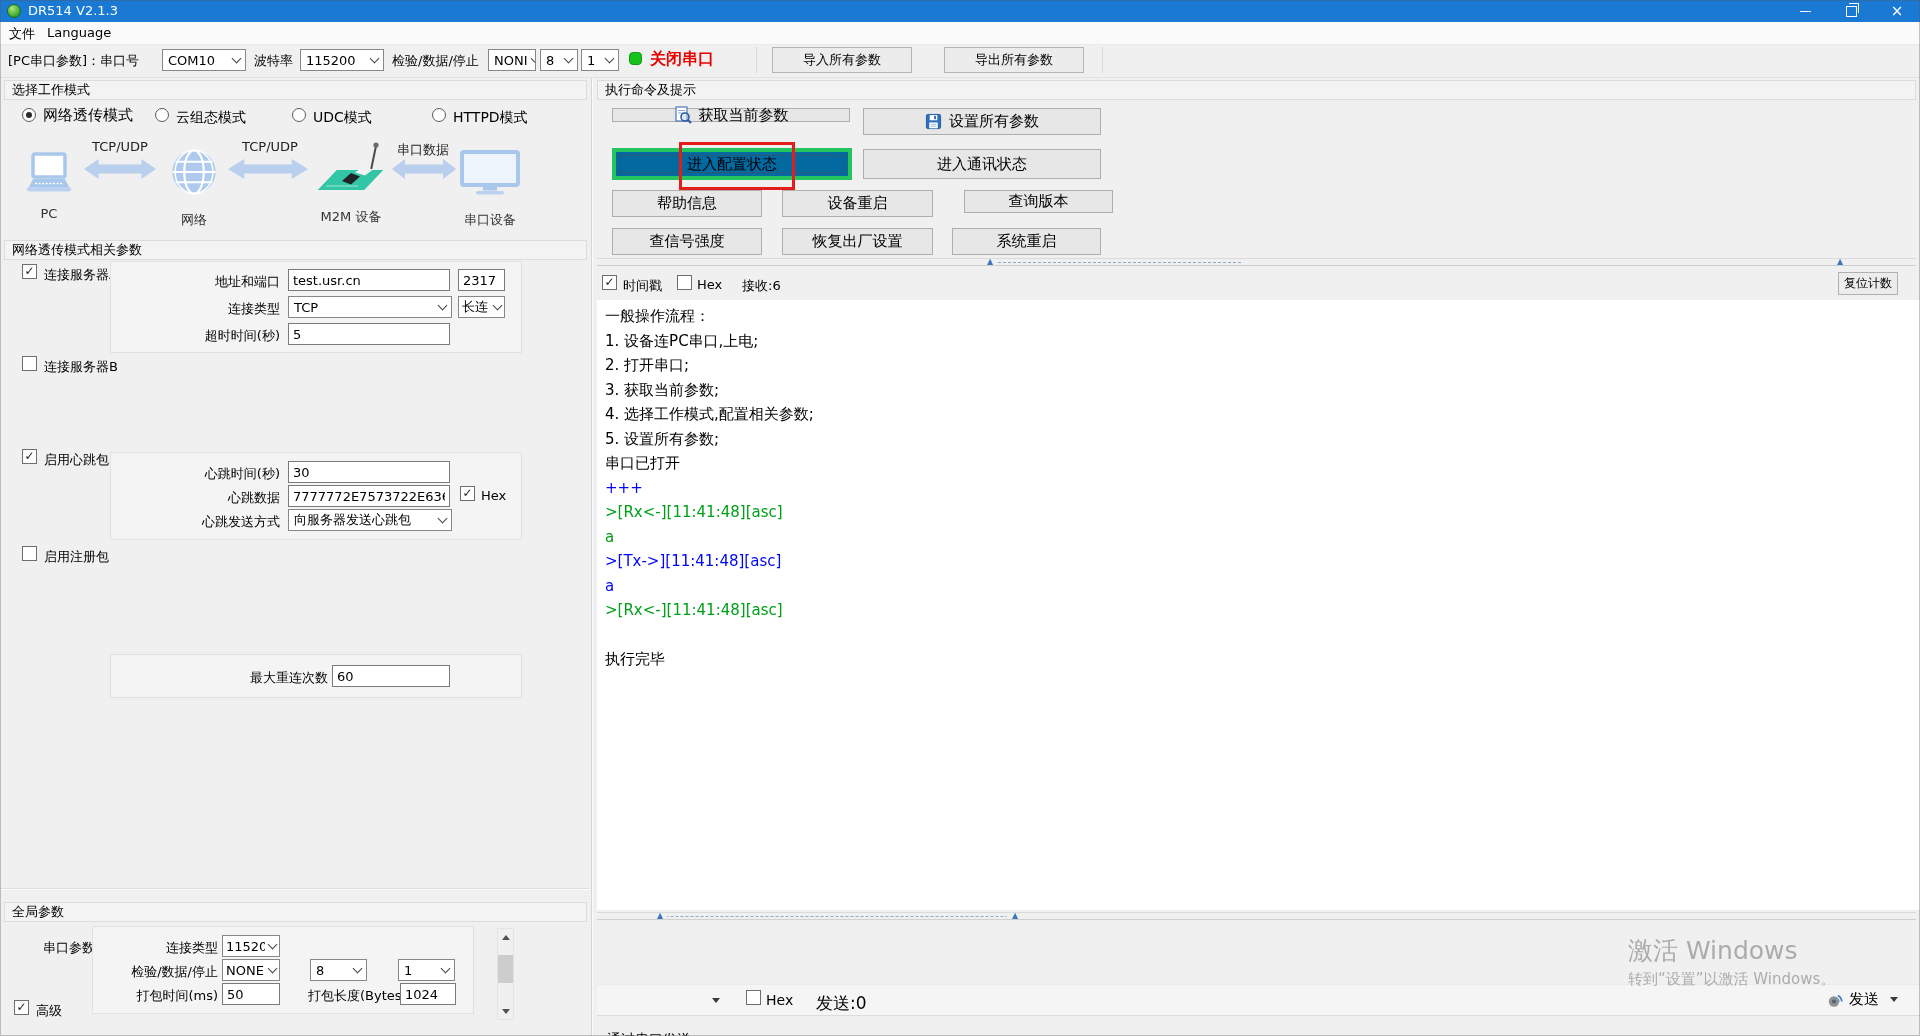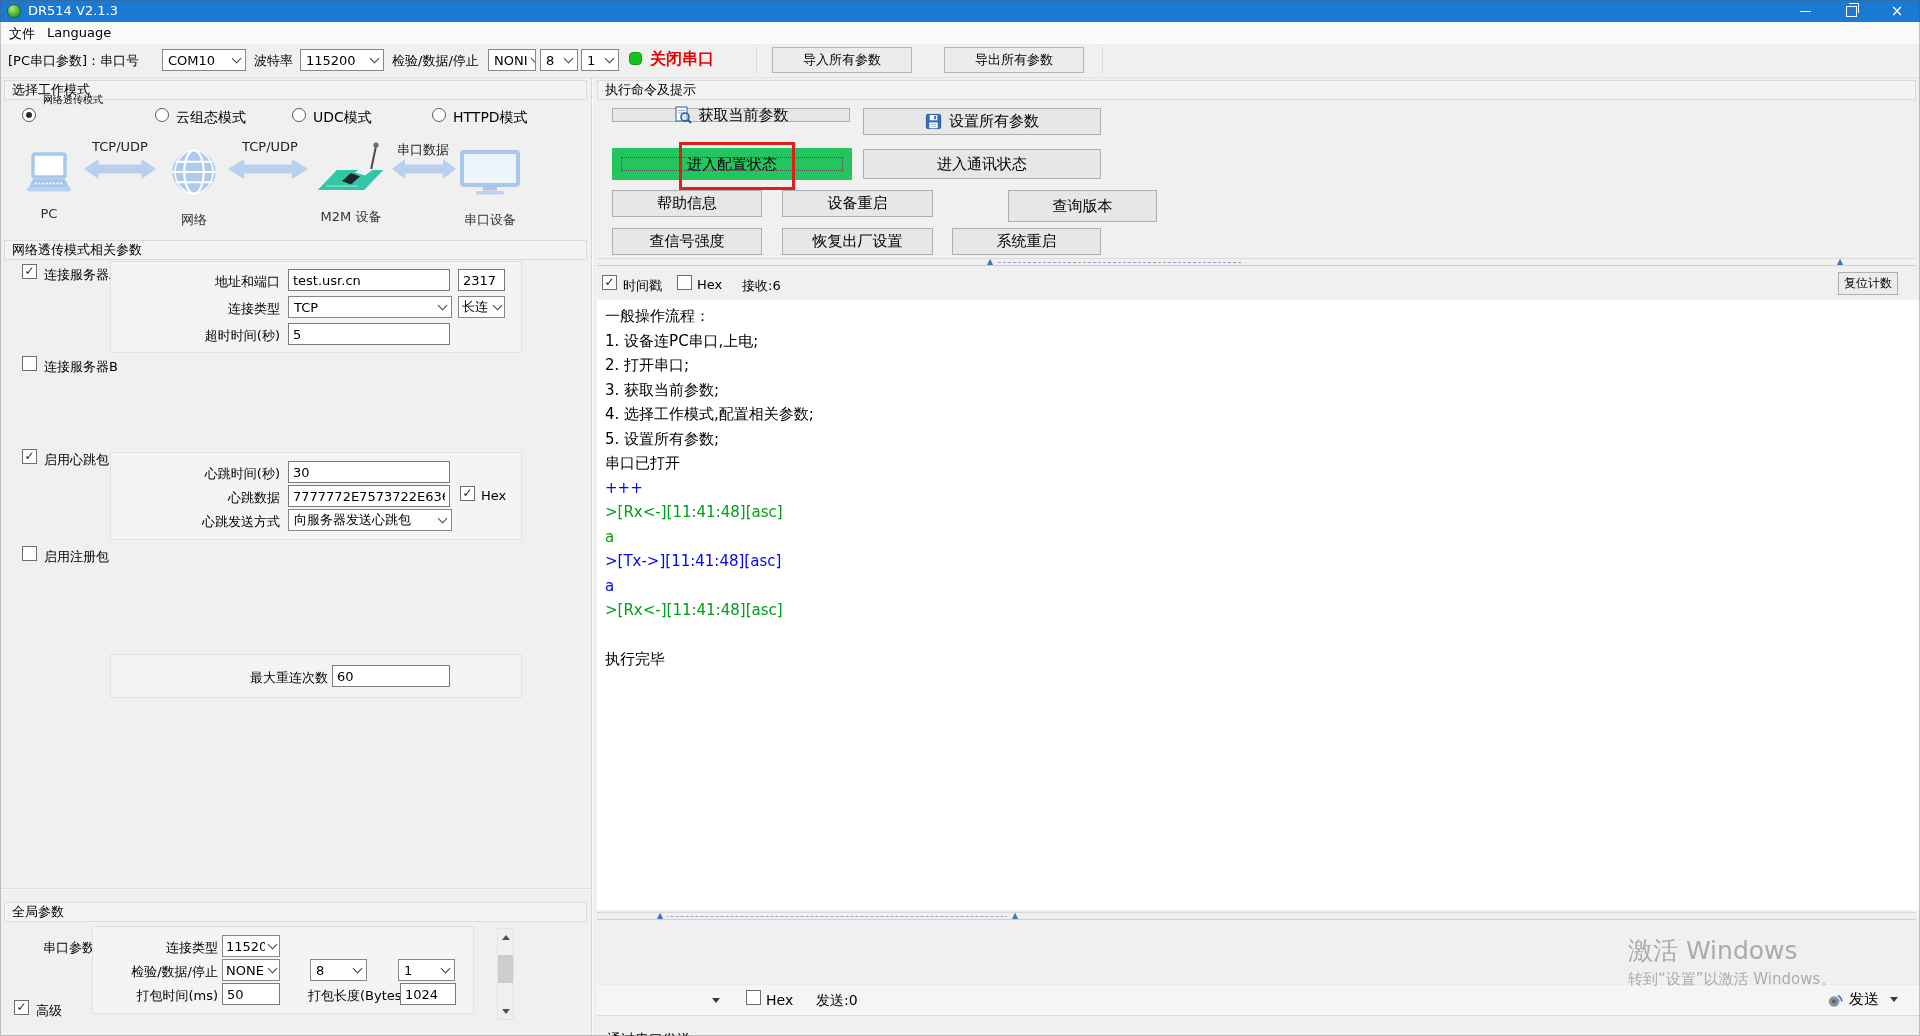--- a/index.html
+++ b/index.html
@@ -45,21 +45,21 @@
   
   .cb{width:15px;height:15px;background:#fff;border:1px solid #6e6e6e;box-sizing:border-box;
     display:flex;align-items:center;justify-content:center}
   .cb .tick{font-size:12px;line-height:12px;color:#1a1a1a;margin-top:-1px}
   .radio{width:14px;height:14px;border-radius:50%;background:#fff;border:1px solid #5a5a5a;box-sizing:border-box;
     display:flex;align-items:center;justify-content:center}
   .radio .dot{width:6px;height:6px;border-radius:50%;background:#2b2b2b}
   
   .wbtn{background:#e7e7e7;border:1px solid #aeaeae;box-sizing:border-box;display:flex;align-items:center;
     justify-content:center;font-size:15px;gap:7px}
-  .wbtn.focused{border:6px solid #22c55e;background:#22c55e}
+  .wbtn.focused{border:4px solid #22c55e;background:#0369a1}
   .wbtn.focused::before{content:"";position:absolute;left:3px;top:3px;right:3px;bottom:3px;border:1px dotted #4a4a4a}
   .annotation{border:3px solid #e31d19;background:transparent;z-index:50}
   .smallbtn{background:#ececec;border:1px solid #b0b0b0;box-sizing:border-box;display:flex;align-items:center;
     justify-content:center;font-size:12px}
   
   .split{height:8px;background:#f0f0f0;border-top:1px solid #dadada;border-bottom:1px solid #cfcfcf;box-sizing:border-box}
   .split-dots{position:absolute;top:2px;height:3px;background-image:radial-gradient(#8fa9c6 1px,transparent 1.1px);
     background-size:5px 3px;background-position:center}
   .split-arrow{position:absolute;top:-3px;font-size:8px;color:#3c78bb;line-height:12px}
   
@@ -135,21 +135,21 @@
 <div class="abs toolbtn" style="left:944px;top:47px;width:140px;height:26px">导出所有参数</div>
 <div class="abs vsep" style="left:1102px;top:47px;height:26px"></div>
 
 <div class="abs sect" style="left:4px;top:80px;width:583px">
   <span>选择工作模式</span>
 </div>
 
 <div class="abs radio" style="left:22px;top:108px">
     <span class="dot"></span>
   </div>
-<div class="abs llabel" style="left:43px;top:93px;font-size:10px">网络透传模式</div>
+<div class="abs llabel" style="left:43px;top:106px;font-size:15px">网络透传模式</div>
 <div class="abs radio" style="left:155px;top:108px"></div>
 <div class="abs llabel" style="left:176px;top:109px;font-size:14px">云组态模式</div>
 <div class="abs radio" style="left:292px;top:108px"></div>
 <div class="abs llabel" style="left:313px;top:109px;font-size:14px">UDC模式</div>
 <div class="abs radio" style="left:432px;top:108px"></div>
 <div class="abs llabel" style="left:453px;top:109px;font-size:14px">HTTPD模式</div>
 
 <div class="abs link-label" style="left:86px;top:139px;width:68px">TCP/UDP</div>
 <div class="abs link-label" style="left:236px;top:139px;width:68px">TCP/UDP</div>
 <div class="abs link-label" style="left:390px;top:141px;width:66px">串口数据</div>
@@ -355,21 +355,21 @@
 <div class="abs wbtn" style="left:863px;top:149px;width:238px;height:30px">
   <span>进入通讯状态</span>
 </div>
 
 <div class="abs wbtn" style="left:612px;top:190px;width:150px;height:27px">
   <span>帮助信息</span>
 </div>
 <div class="abs wbtn" style="left:782px;top:190px;width:151px;height:27px">
   <span>设备重启</span>
 </div>
-<div class="abs wbtn" style="left:1008px;top:190px;width:149px;height:32px">
+<div class="abs wbtn" style="left:964px;top:190px;width:149px;height:23px">
   <span>查询版本</span>
 </div>
 
 <div class="abs wbtn" style="left:612px;top:228px;width:150px;height:27px">
   <span>查信号强度</span>
 </div>
 <div class="abs wbtn" style="left:782px;top:228px;width:151px;height:27px">
   <span>恢复出厂设置</span>
 </div>
 <div class="abs wbtn" style="left:952px;top:228px;width:149px;height:27px">
@@ -415,21 +415,21 @@
   <div class="split-dots" style="left:70px;width:340px"></div>
   <span class="split-arrow" style="left:60px">▲</span>
   <span class="split-arrow" style="left:415px">▲</span>
 </div>
 
 <div class="abs sendbar" style="left:597px;top:984px;width:1323px;height:32px"></div>
 <div class="abs llabel" style="left:607px;top:1031px;font-size:14px">通过串口发送</div>
 <span class="abs dd-tri" style="left:712px;top:998px"></span>
 <div class="abs cb" style="left:746px;top:990px"></div>
 <div class="abs llabel" style="left:766px;top:992px;font-size:14px">Hex</div>
-<div class="abs llabel" style="left:816px;top:992px;font-size:14px">发送:0</div>
+<div class="abs llabel" style="left:816px;top:992px;font-size:17px">发送:0</div>
 
 <div class="abs" style="left:1826px;top:990px;display:flex;align-items:center;gap:5px">
   <span style="display:flex">
     <svg width="18" height="18" viewBox="0 0 18 18">
       <circle cx="8" cy="10.5" r="5.2" fill="#8d9296"></circle>
       <circle cx="8" cy="10.5" r="2.1" fill="#5d6playing267" fill-opacity="0"></circle>
       <circle cx="8" cy="10.5" r="2.1" fill="#5d6267"></circle>
       <path d="M12 4.5 A 7.5 7.5 0 0 1 15.8 10.5" stroke="#3f78c8" stroke-width="1.6" fill="none"></path>
       <path d="M10.8 7 A 4.6 4.6 0 0 1 13.2 10.5" stroke="#6f9fd8" stroke-width="1.4" fill="none"></path>
     </svg>

